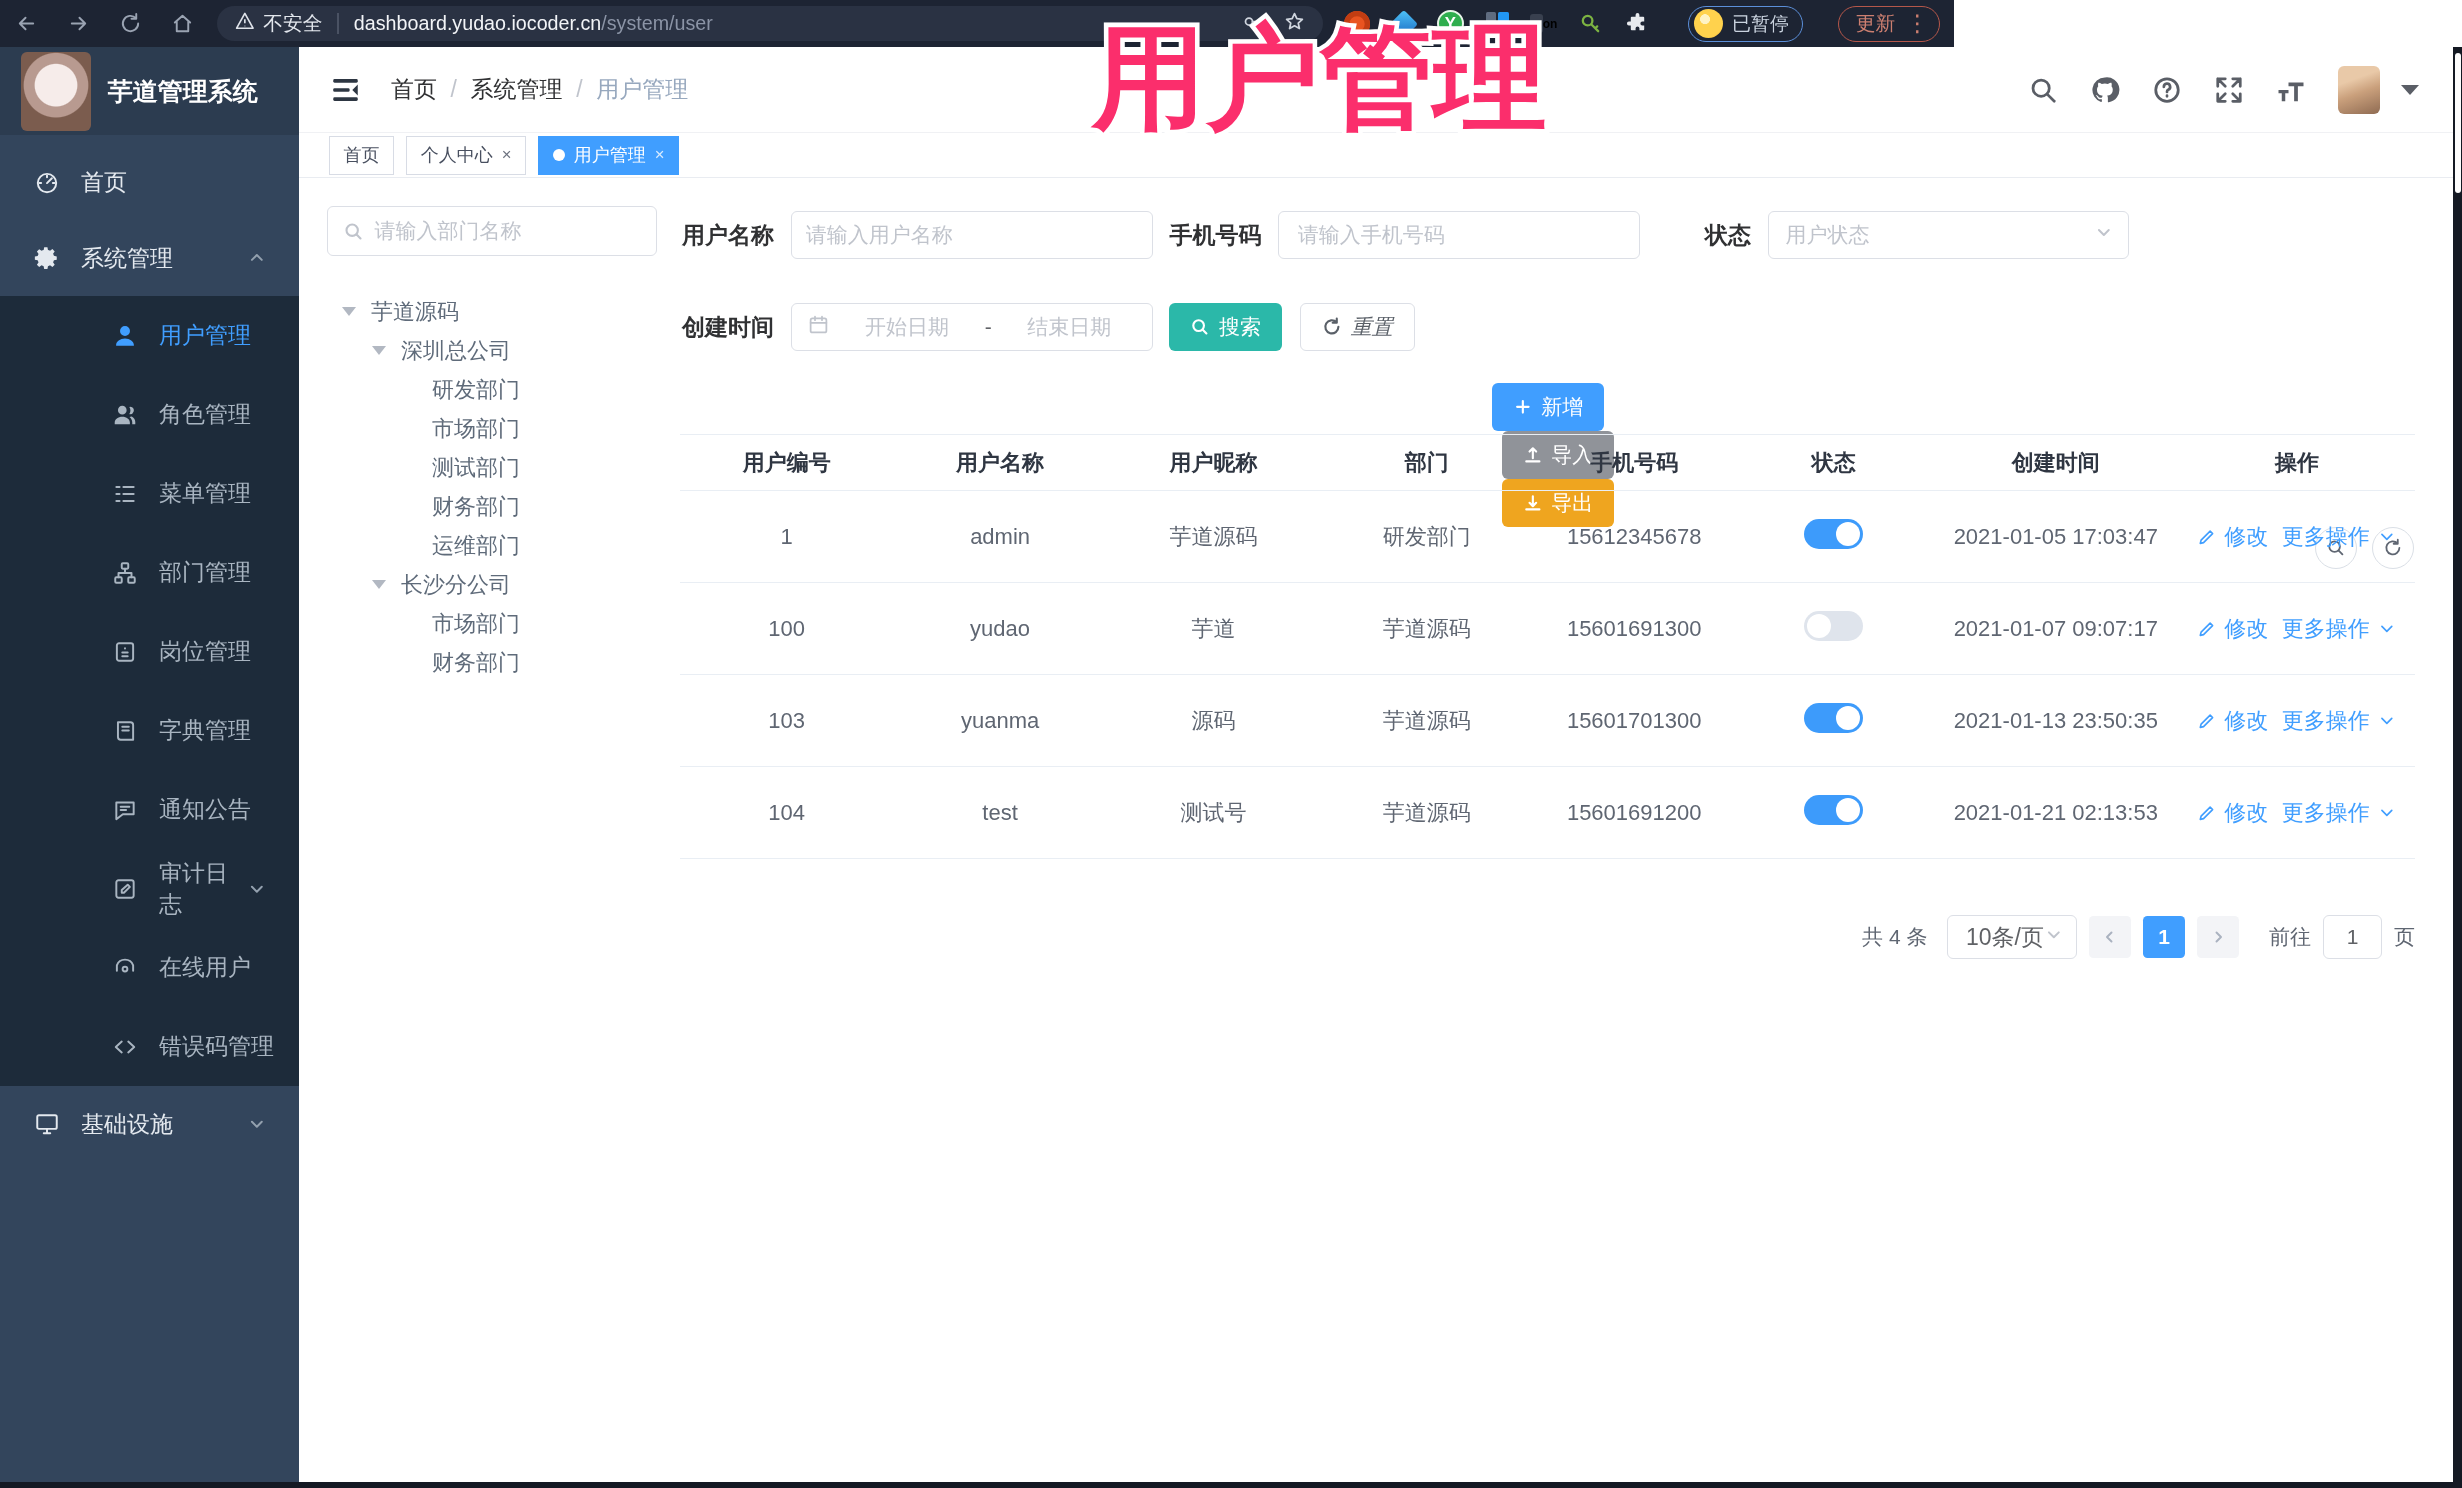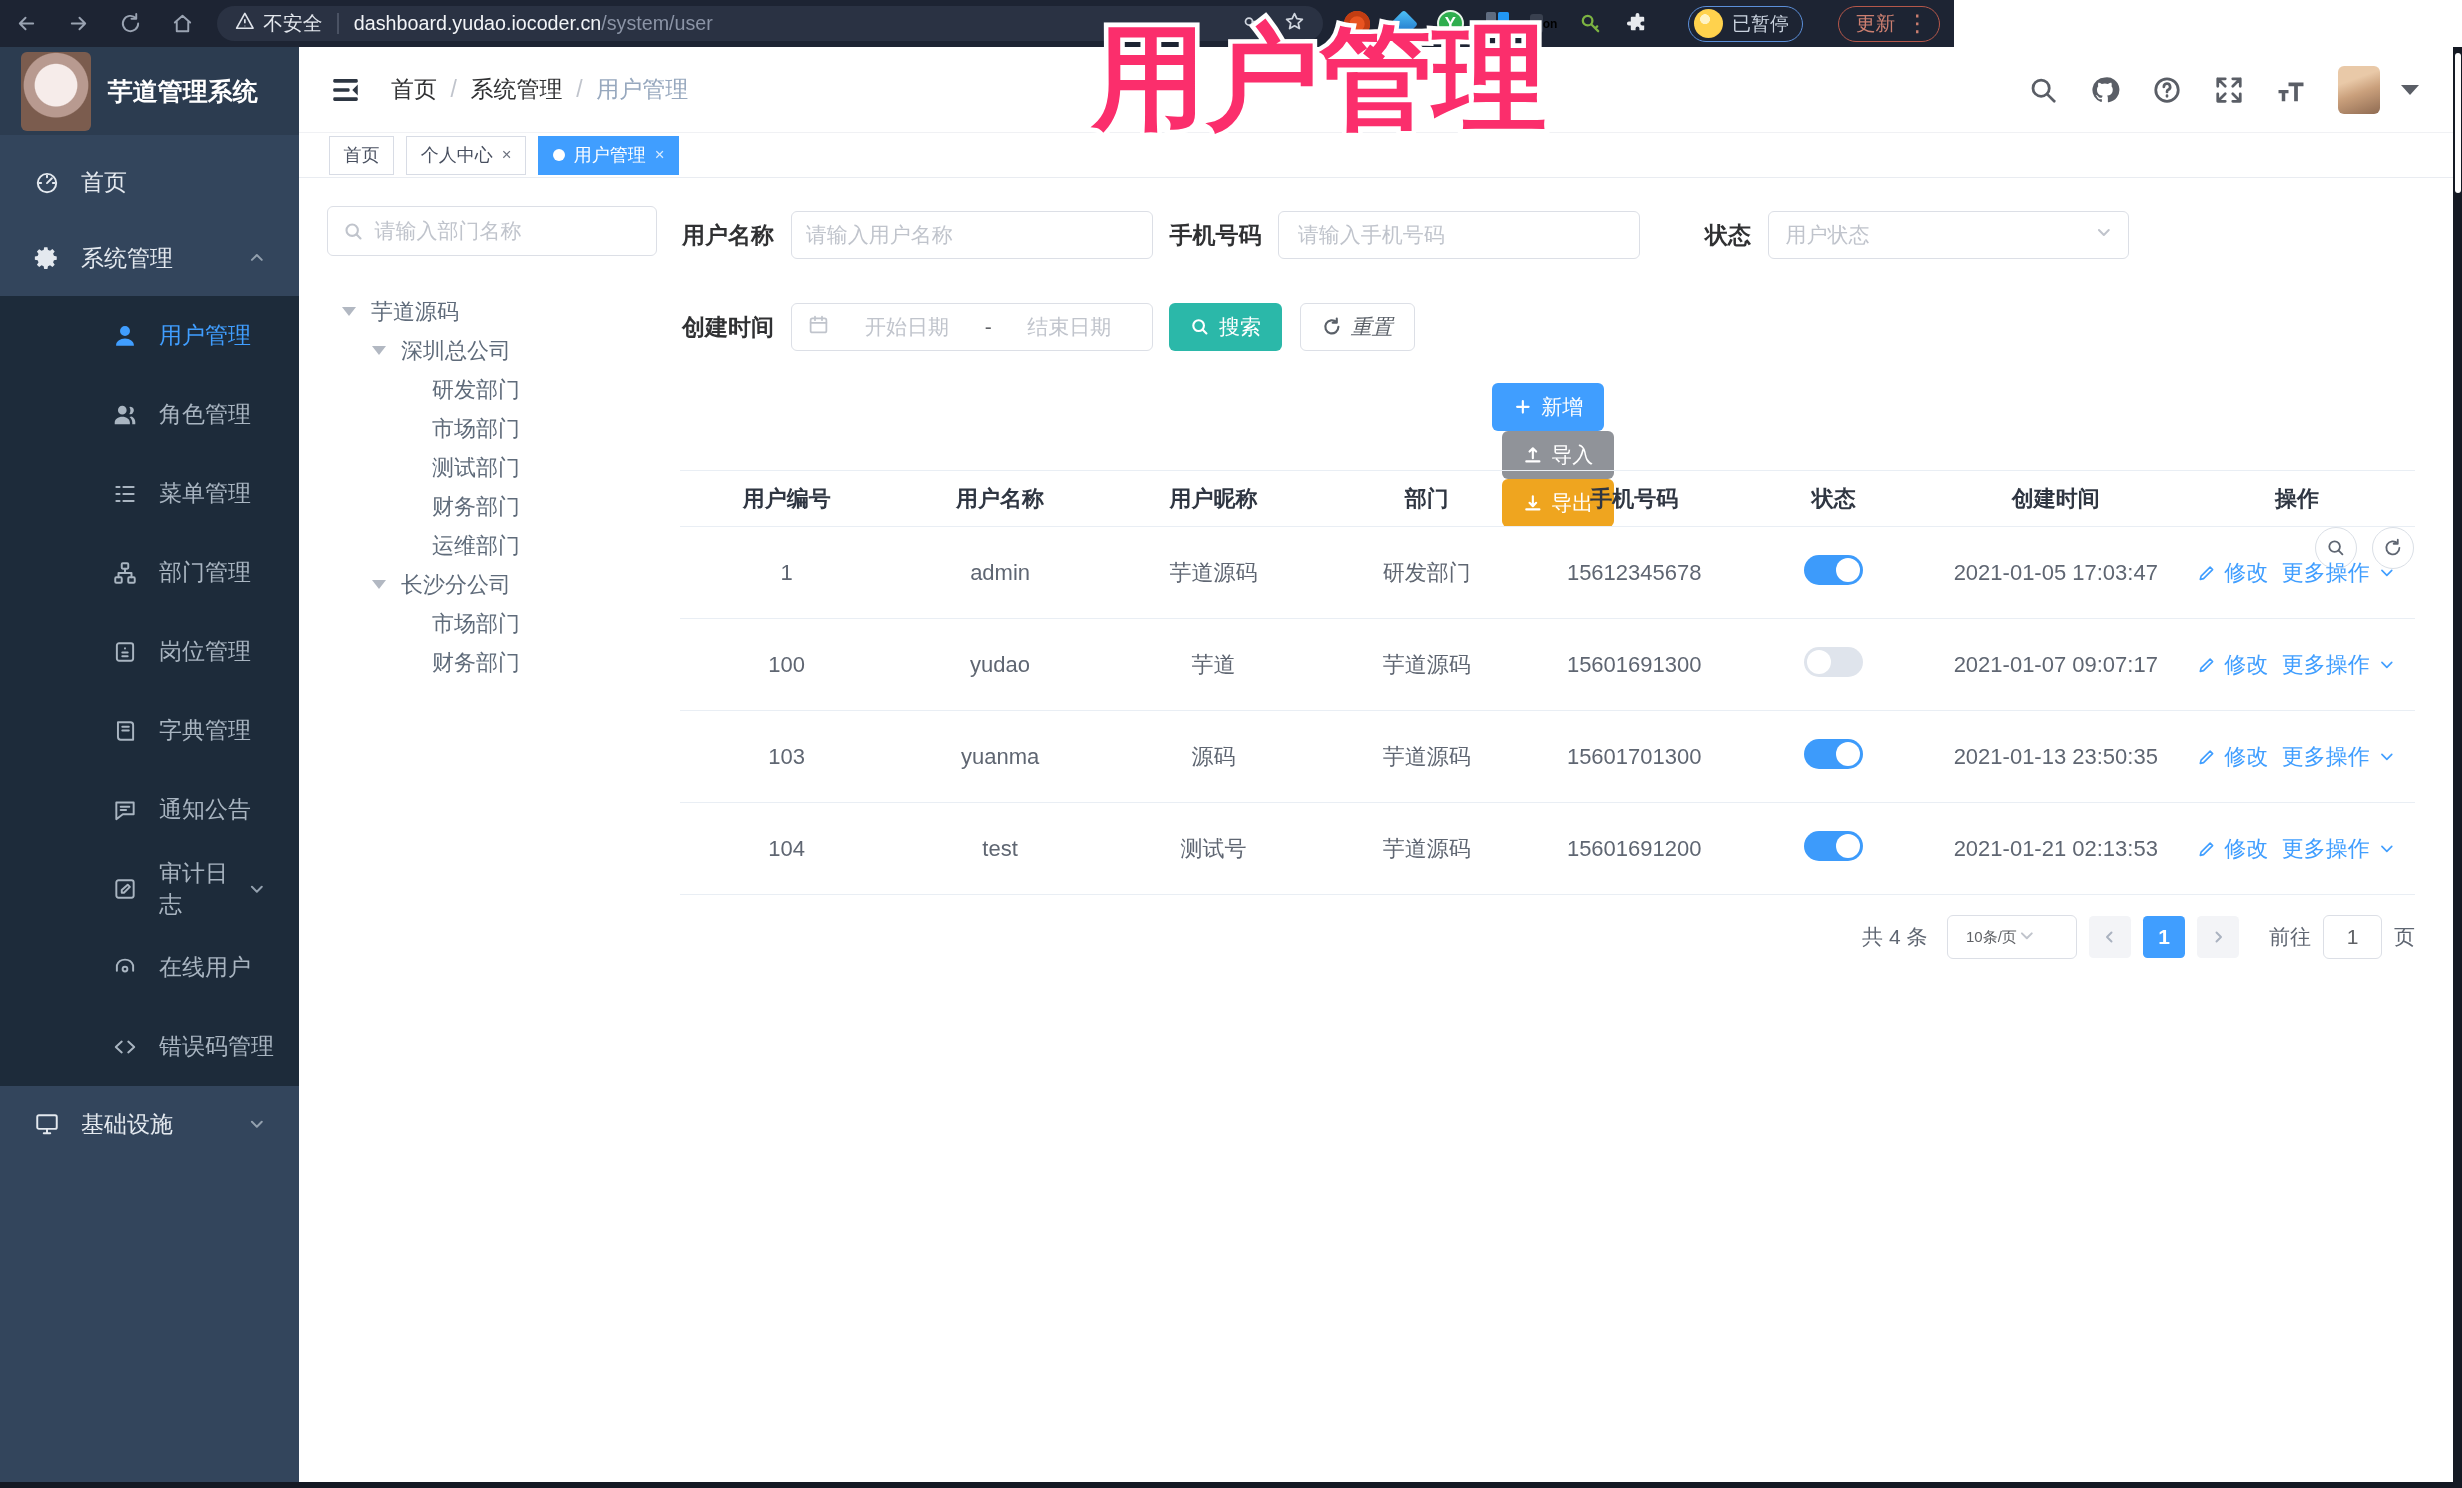--- a/index.html
+++ b/index.html
@@ -102,36 +102,36 @@
   
   .toolbar{position:absolute;left:682px;top:383px;width:1732px;display:flex;align-items:center;flex-direction:column;}
   .btn-add{background:#409EFF;}
   .btn-import{background:#909399;margin-left:19.7px;}
   .btn-export{background:#EFA51F;margin-left:19.7px;}
   .tool-right{margin-left:auto;display:flex;gap:15px;}
   .cbtn{width:42px;height:42px;border-radius:50%;border:1.5px solid #dadfe6;background:#fff;display:flex;align-items:center;justify-content:center;cursor:pointer;}
   .cbtn svg{width:19.7px;height:19.7px;stroke:#5f6672;fill:none;stroke-width:2.2;stroke-linecap:round;stroke-linejoin:round;}
 
   
-  .utable{position:absolute;left:680px;top:470px;width:1735px;border-collapse:collapse;table-layout:fixed;}
+  .utable{position:absolute;left:680px;top:434px;width:1735px;border-collapse:collapse;table-layout:fixed;}
   .utable th{height:56px;font-size:22px;font-weight:bold;color:#2f3642;border-top:1.5px solid #e9eef4;border-bottom:1.5px solid #e9eef4;text-align:center;}
   .utable td{height:92px;font-size:22px;color:#5f6672;border-bottom:1.5px solid #e9eef4;text-align:center;}
   .toggle{display:inline-block;width:59px;height:30px;border-radius:15px;position:relative;cursor:pointer;}
   .toggle.on{background:#3d9bfb;}
   .toggle.off{background:#dfe4ec;}
   .toggle i{position:absolute;top:3px;width:24px;height:24px;border-radius:50%;background:#fff;}
   .toggle.on i{right:3px;}
   .toggle.off i{left:3px;}
   .ops{color:#409EFF;display:flex;align-items:center;justify-content:center;gap:7.6px;cursor:pointer;}
   .ops svg{width:19.7px;height:19.7px;stroke:#409EFF;fill:none;stroke-width:2;stroke-linecap:round;stroke-linejoin:round;}
   .ops .more{margin-left:6px;}
 
   
   .pager{position:absolute;left:680px;top:915px;width:1735px;display:flex;align-items:center;justify-content:flex-end;gap:12px;font-size:21px;color:#5f6672;}
-  .psel{width:130px;height:44px;border:1.5px solid #dcdfe6;border-radius:6px;position:relative;display:flex;align-items:center;padding-left:18px;font-size:15px;color:#606266;background:#fff;margin-left:7.6px;}
+  .psel{width:130px;height:44px;border:1.5px solid #dcdfe6;border-radius:6px;position:relative;display:flex;align-items:center;padding-left:18px;font-size:23px;color:#606266;background:#fff;margin-left:7.6px;}
   .pbtn{width:42px;height:42px;border-radius:4.5px;background:#f3f4f7;display:flex;align-items:center;justify-content:center;cursor:pointer;}
   .pbtn svg{width:18px;height:18px;stroke:#aab2c0;fill:none;stroke-width:2.6;stroke-linecap:round;stroke-linejoin:round;}
   .pcur{width:42px;height:42px;border-radius:4.5px;background:#409EFF;color:#fff;display:flex;align-items:center;justify-content:center;font-weight:bold;cursor:pointer;}
   .goto-label{margin-left:18px;}
   .pinput{width:59px;height:44px;border:1.5px solid #dcdfe6;border-radius:6px;text-align:center;font-size:21px;color:#606266;display:flex;align-items:center;justify-content:center;background:#fff;}
 
   
   .vscroll{position:absolute;right:0;top:47px;width:9px;height:1435px;background:#141923;}
   .vthumb{position:absolute;right:1.5px;top:6px;width:6px;height:140px;background:#fdfdfd;border-radius:3px;}
   .bottom-strip{position:absolute;left:0;bottom:0;width:100%;height:6px;background:#141923;}

